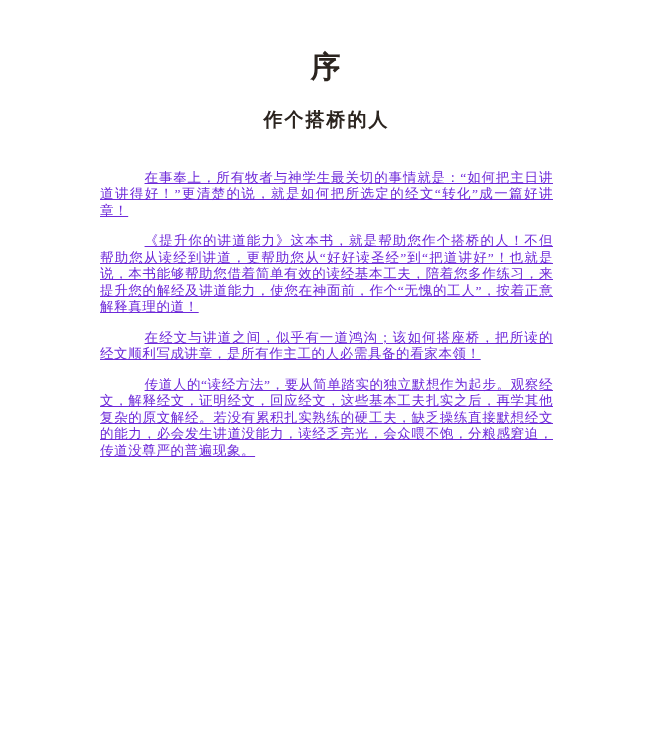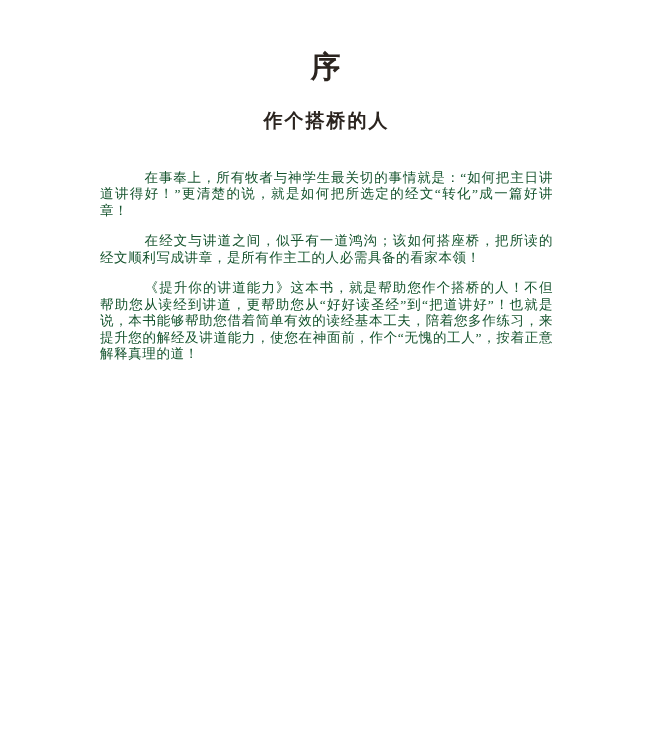--- a/index.html
+++ b/index.html
@@ -21,50 +21,52 @@
     font-family: "Liberation Sans", "DejaVu Sans", sans-serif;
     font-weight: bold;
     font-size: 30px;
     line-height: 1;
     color: #2b241f;
     text-align: center;
     letter-spacing: 2px;
     margin: 52px 0 0 0;
   }
   .subtitle {
-    font-family: Liberation Serif, serif;
+    font-family: Liberation Mono, monospace;
     font-weight: bold;
     font-size: 19px;
     line-height: 1.2;
     color: #2b241f;
     text-align: center;
     letter-spacing: 2px;
     margin: 28px 0 0 0;
   }
   .body-text {
     margin-top: 37px;
   }
   .body-text p {
     font-family: "Liberation Serif", "DejaVu Serif", serif;
     font-size: 13.5px;
     line-height: 16.5px;
     letter-spacing: 0.6px;
-    color: #14532d;
+    color: #6d28d9;
     text-align: justify;
     text-indent: 3.3em;
     margin: 0 0 14px 0;
     word-break: break-all;
+    text-decoration: underline;
   }
 </style>
 </head>
 <body>
 
 <div class="page">
   <h1 class="title">序</h1>
 
   <h2 class="subtitle">作个搭桥的人</h2>
 
   <div class="body-text">
     <p>在事奉上，所有牧者与神学生最关切的事情就是：“如何把主日讲道讲得好！”更清楚的说，就是如何把所选定的经文“转化”成一篇好讲章！</p>
+    <p>《提升你的讲道能力》这本书，就是帮助您作个搭桥的人！不但帮助您从读经到讲道，更帮助您从“好好读圣经”到“把道讲好”！也就是说，本书能够帮助您借着简单有效的读经基本工夫，陪着您多作练习，来提升您的解经及讲道能力，使您在神面前，作个“无愧的工人”，按着正意解释真理的道！</p>
     <p>在经文与讲道之间，似乎有一道鸿沟；该如何搭座桥，把所读的经文顺利写成讲章，是所有作主工的人必需具备的看家本领！</p>
-    <p>《提升你的讲道能力》这本书，就是帮助您作个搭桥的人！不但帮助您从读经到讲道，更帮助您从“好好读圣经”到“把道讲好”！也就是说，本书能够帮助您借着简单有效的读经基本工夫，陪着您多作练习，来提升您的解经及讲道能力，使您在神面前，作个“无愧的工人”，按着正意解释真理的道！</p>
+    <p>传道人的“读经方法”，要从简单踏实的独立默想作为起步。观察经文，解释经文，证明经文，回应经文，这些基本工夫扎实之后，再学其他复杂的原文解经。若没有累积扎实熟练的硬工夫，缺乏操练直接默想经文的能力，必会发生讲道没能力，读经乏亮光，会众喂不饱，分粮感窘迫，传道没尊严的普遍现象。</p>
   </div>
 </div>
 
 </body></html>

